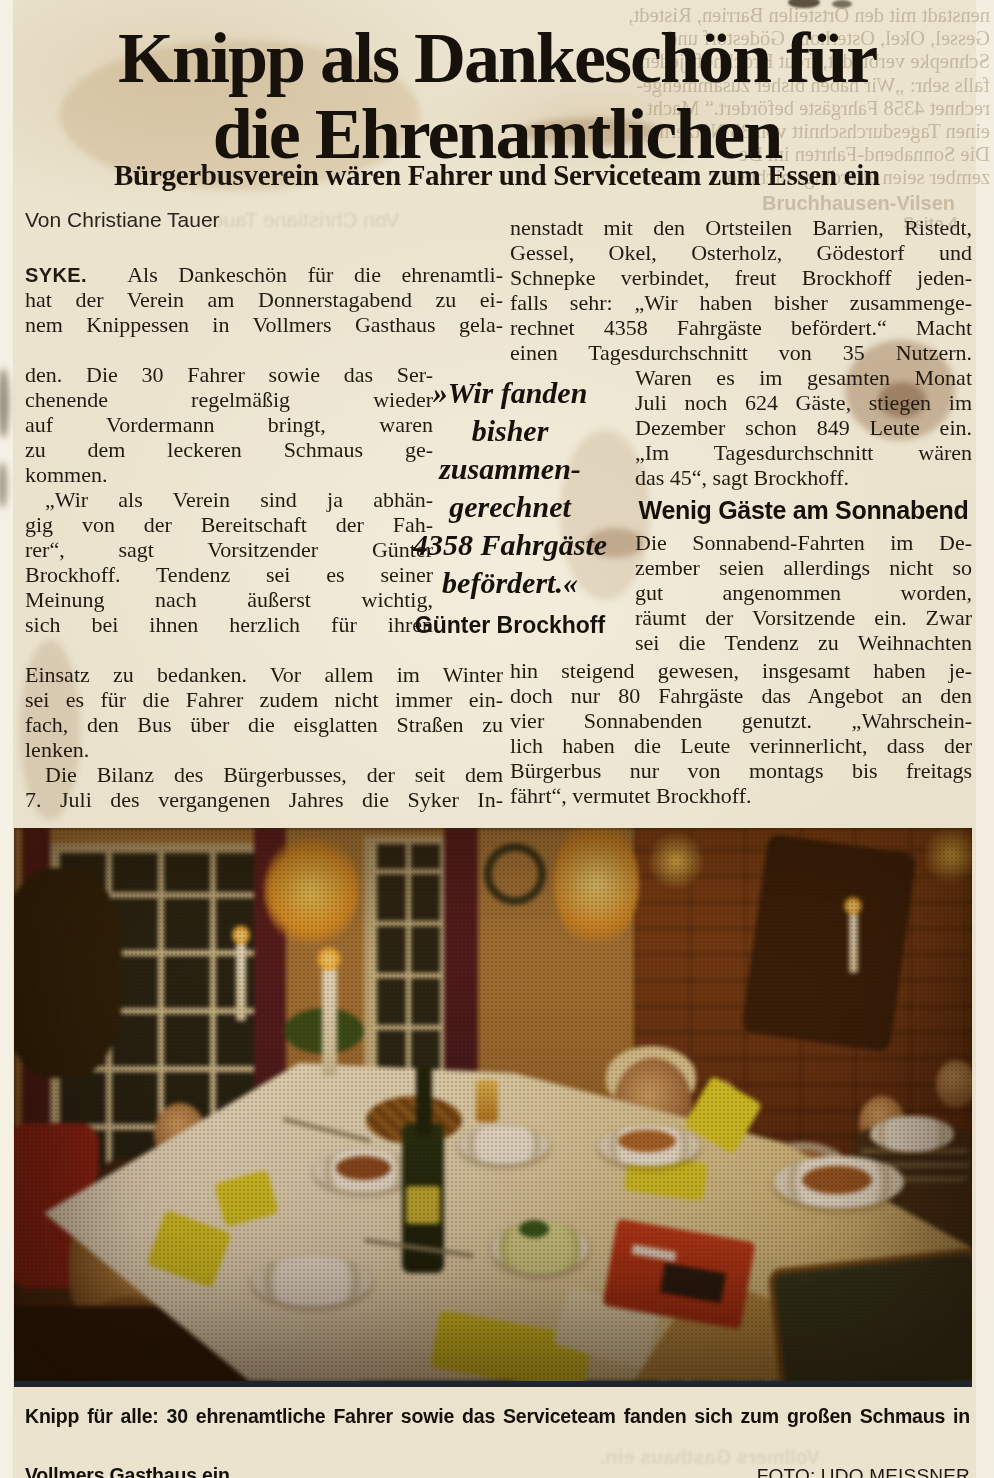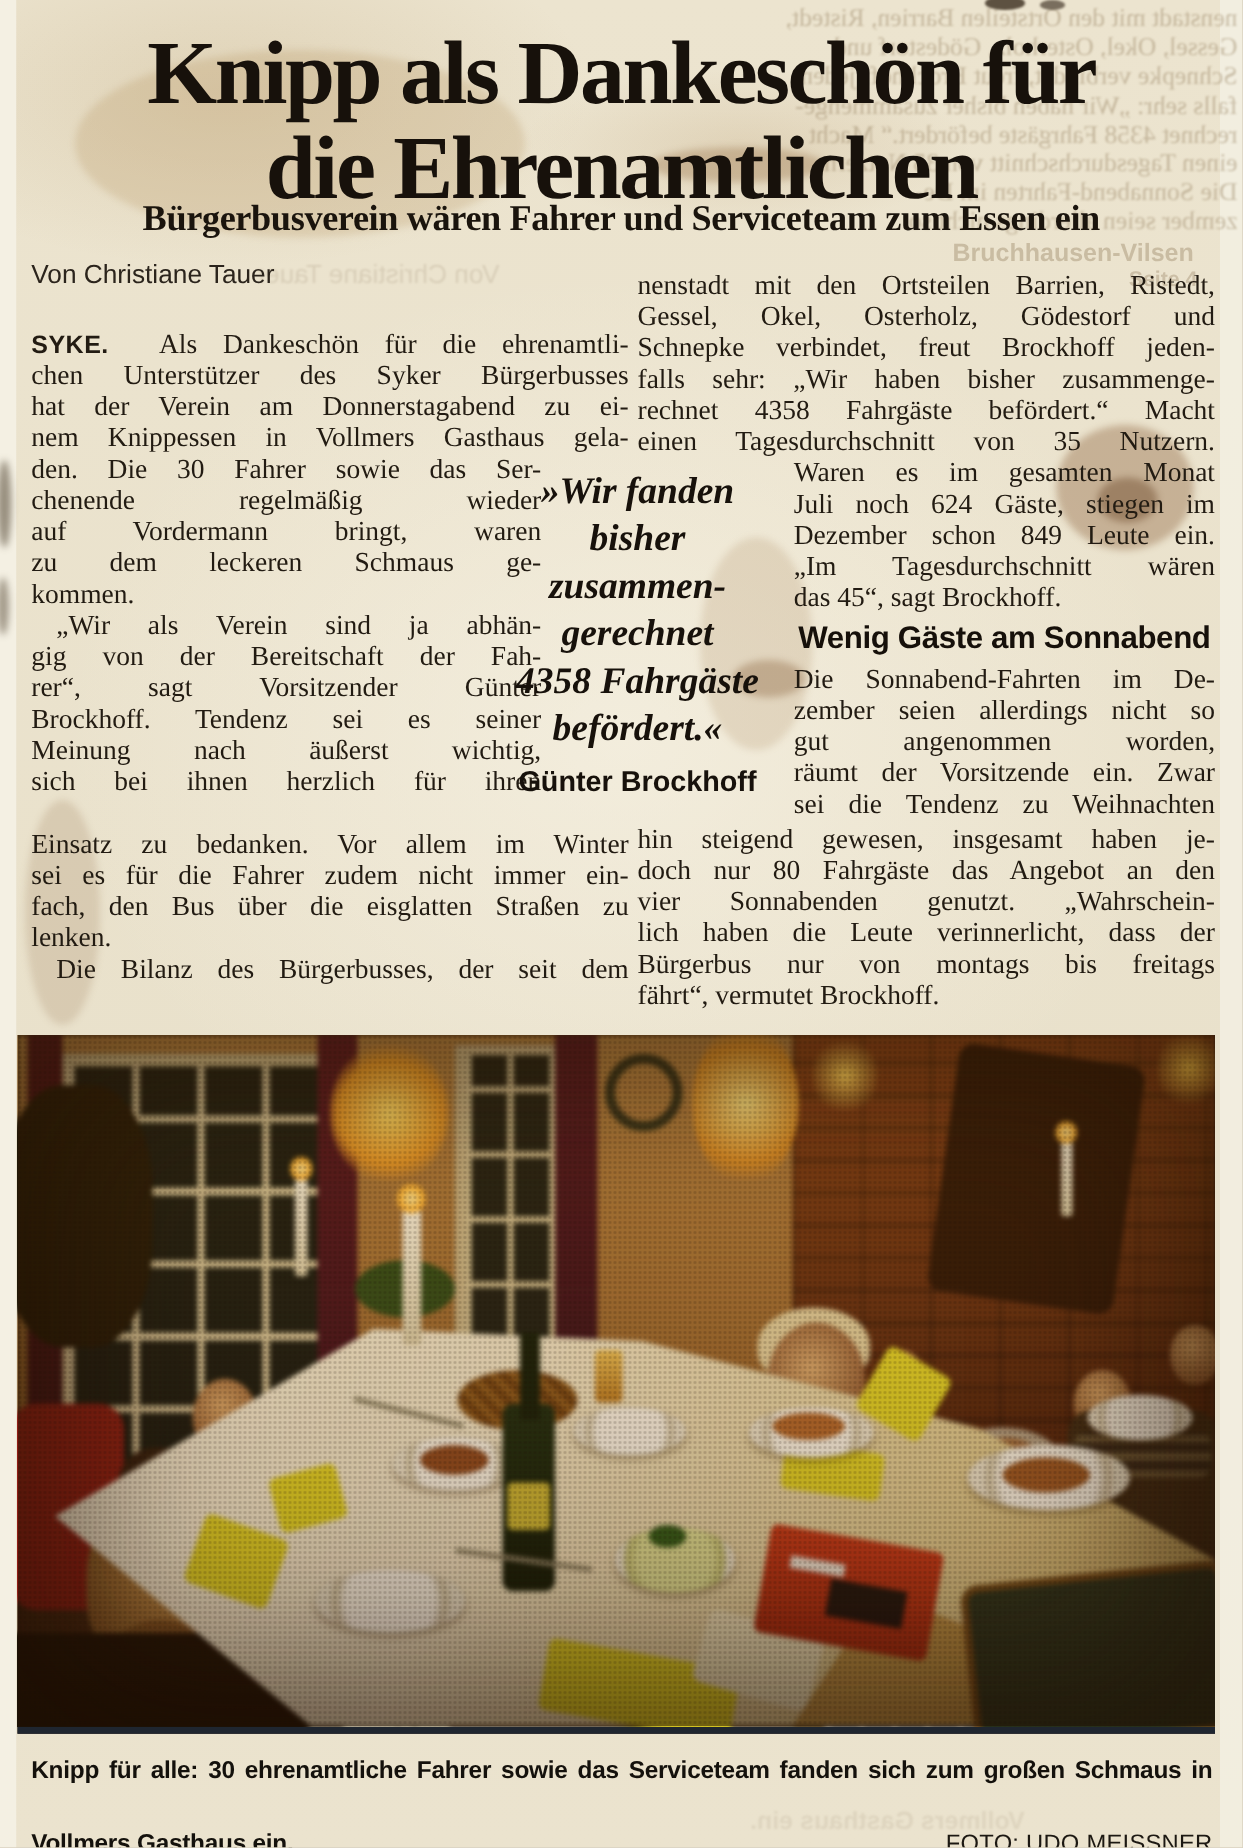--- a/index.html
+++ b/index.html
@@ -96,21 +96,20 @@
   <div class="abs headline">
     <div>Knipp als Dankeschön für</div>
     <div>die Ehrenamtlichen</div>
   </div>
   <div class="abs subheadline">Bürgerbusverein wären Fahrer und Serviceteam zum Essen ein</div>
   <div class="abs byline">Von Christiane Tauer</div>
 
   <div class="abs bodycol" style="left:25px;top:262px;width:478px;">
     <div class="tl"><span class="lead-prefix">SYKE.</span>&nbsp; <span>Als Dankeschön für die ehrenamtli-</span></div>
     <div>
-        <div class="tl">chen Unterstützer des Syker Bürgerbusses</div>
         <div class="tl">hat der Verein am Donnerstagabend zu ei-</div>
         <div class="tl">nem Knippessen in Vollmers Gasthaus gela-</div>
       </div>
   </div>
   <div class="abs bodycol" style="left:25px;top:362px;width:408px;">
       <div class="tl">den. Die 30 Fahrer sowie das Ser-</div>
       <div class="tl">chenende regelmäßig wieder</div>
       <div class="tl">auf Vordermann bringt, waren</div>
       <div class="tl">zu dem leckeren Schmaus ge-</div>
       <div class="tl end">kommen.</div>
@@ -120,20 +119,21 @@
       <div class="tl">Brockhoff. Tendenz sei es seiner</div>
       <div class="tl">Meinung nach äußerst wichtig,</div>
       <div class="tl">sich bei ihnen herzlich für ihren</div>
     </div>
   <div class="abs bodycol" style="left:25px;top:662px;width:478px;">
       <div class="tl">Einsatz zu bedanken. Vor allem im Winter</div>
       <div class="tl">sei es für die Fahrer zudem nicht immer ein-</div>
       <div class="tl">fach, den Bus über die eisglatten Straßen zu</div>
       <div class="tl end">lenken.</div>
       <div class="tl ind">Die Bilanz des Bürgerbusses, der seit dem</div>
+      <div class="tl">7. Juli des vergangenen Jahres die Syker In-</div>
     </div>
 
   <div class="abs pq">
     <div>
         <div class="tl">»Wir fanden</div>
         <div class="tl">bisher</div>
         <div class="tl">zusammen-</div>
         <div class="tl">gerechnet</div>
         <div class="tl">4358 Fahrgäste</div>
         <div class="tl">befördert.«</div>

